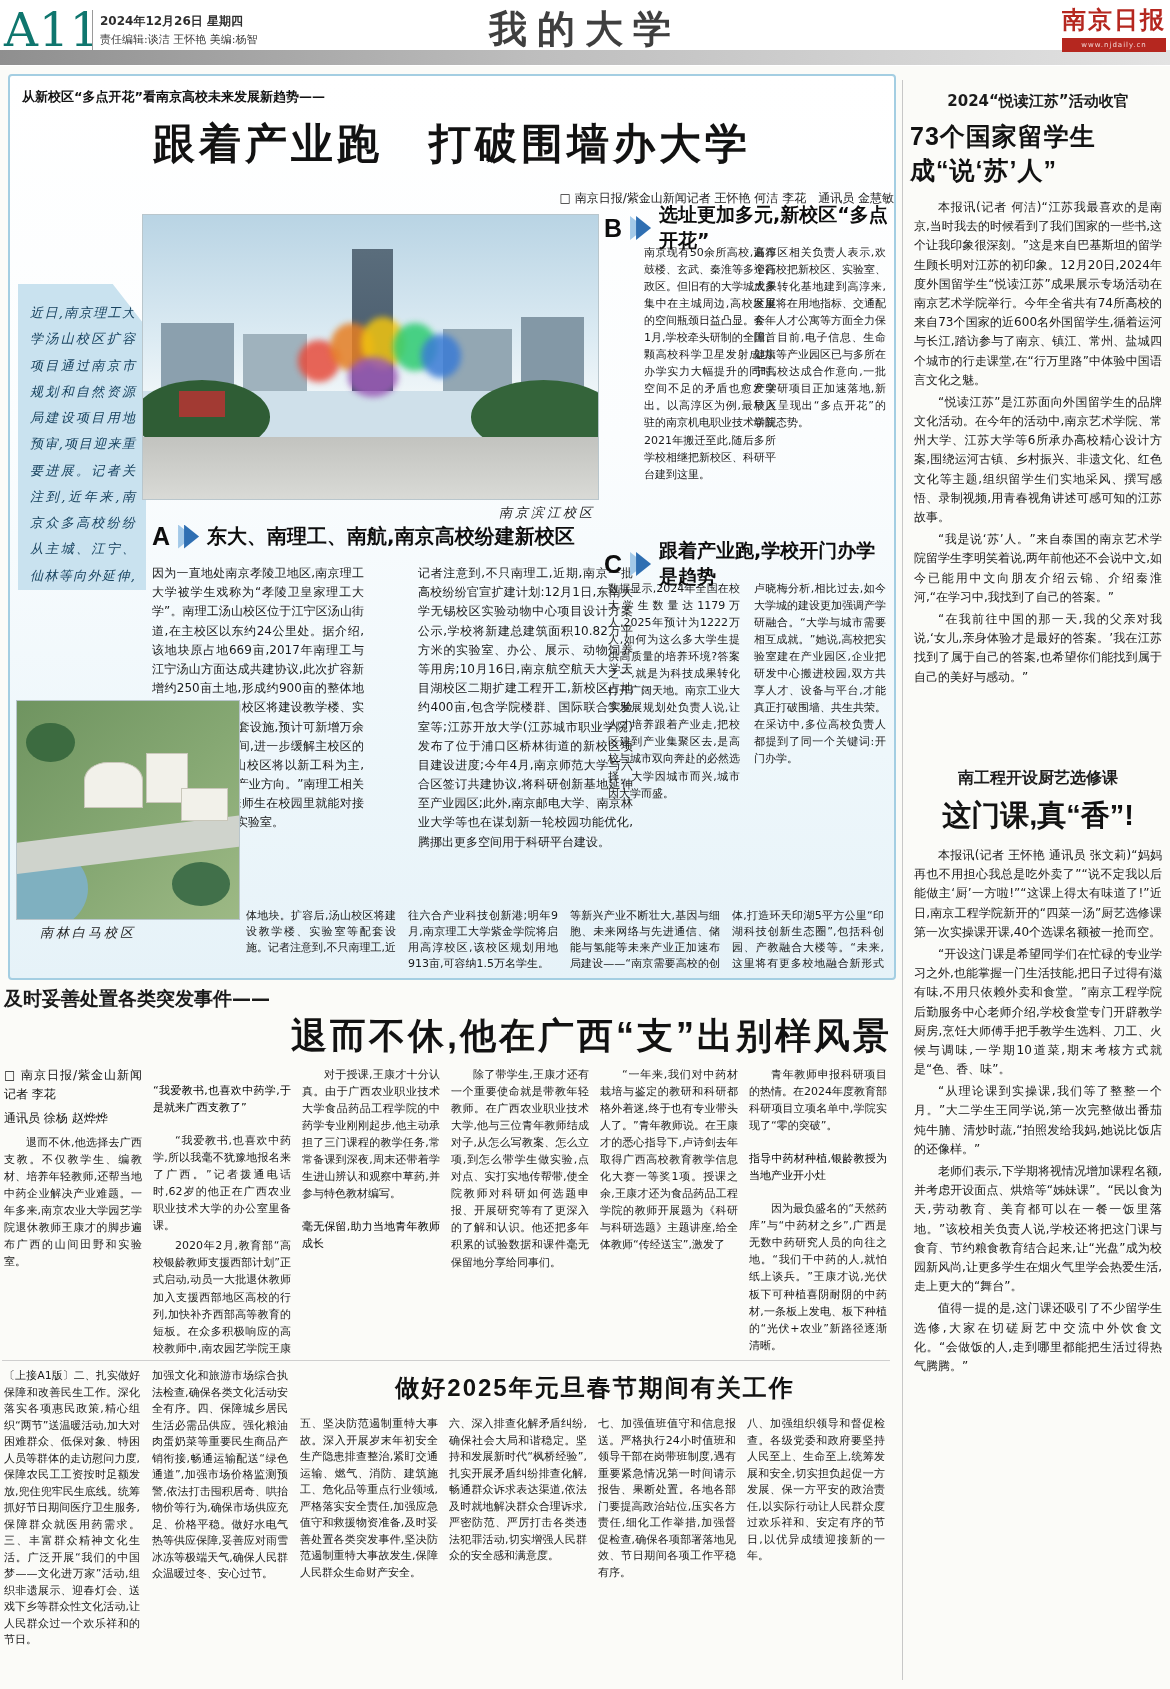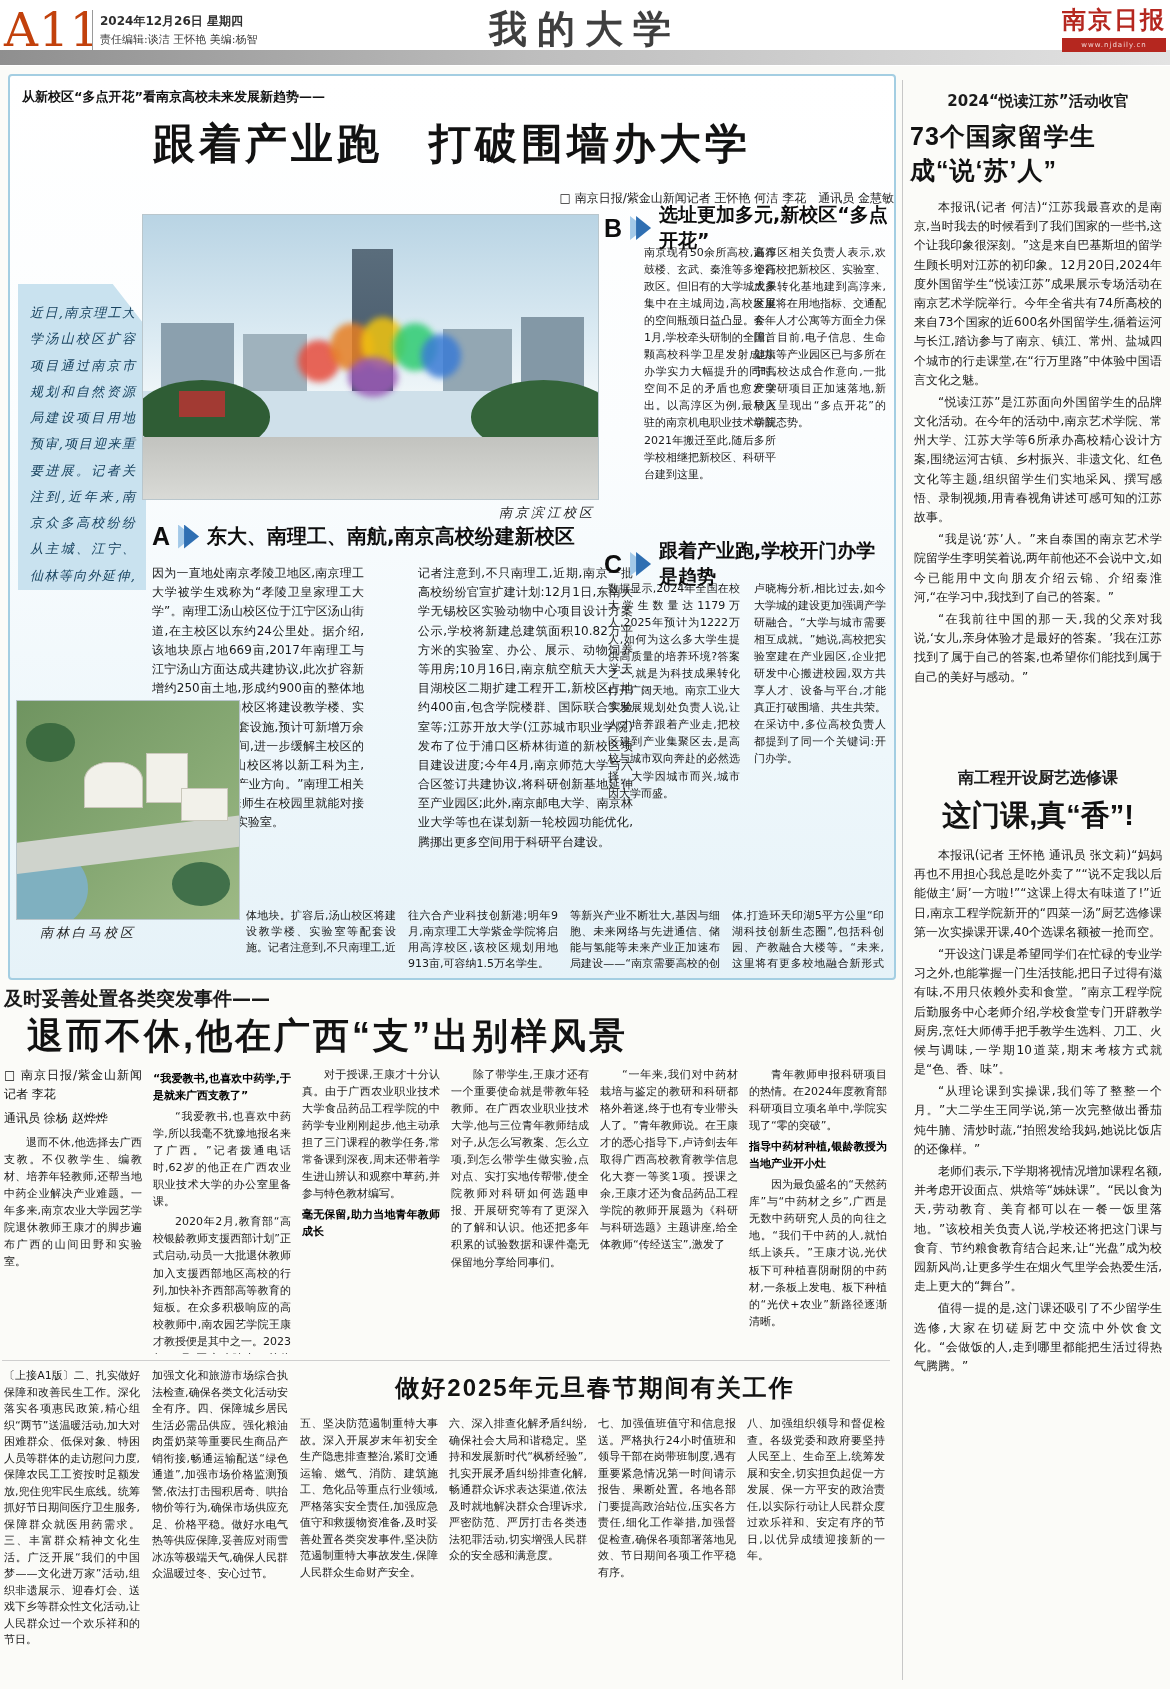--- a/index.html
+++ b/index.html
@@ -10,21 +10,21 @@
   }
   .abs{position:absolute;}
   .jt{text-align:justify;overflow:hidden;}
   .col{line-height:1.6;}
   .para{text-indent:2em;margin:0 0 3px 0;}
   .hd{font-family:"Liberation Sans","DejaVu Sans",sans-serif;font-weight:900;color:#121212;}
   .serifit{font-family:"DejaVu Serif","Liberation Serif",serif;font-style:italic;}
   
   .hdr-band{left:0;top:50px;width:1170px;height:15px;
     background:linear-gradient(90deg,#8f8f8f,#bdbdbd 45%,#e3e3e3);}
-  .pageno{left:4px;top:2px;font-family:"DejaVu Serif",serif;font-size:47px;color:#c2410c;letter-spacing:1px;}
+  .pageno{left:4px;top:2px;font-family:"DejaVu Serif",serif;font-size:47px;color:#0f766e;letter-spacing:1px;}
   .hdr-div{left:92px;top:10px;width:1px;height:40px;background:#9a9a9a;}
   .hdr-date{left:100px;top:13px;font-size:12px;font-weight:bold;color:#2e2e2e;}
   .hdr-ed{left:100px;top:32px;font-size:11px;color:#3a3a3a;}
   .hdr-title{left:380px;top:4px;width:410px;text-align:center;font-size:38px;letter-spacing:10px;color:#3f3f3f;}
   .masthead{left:1062px;top:4px;width:104px;text-align:center;
     font-family:"DejaVu Serif",serif;font-weight:bold;font-size:24px;color:#b5271f;letter-spacing:2px;}
   .mastbar{left:1062px;top:38px;width:104px;height:14px;background:#b5271f;color:#f3d9d7;
     font-size:7px;text-align:center;line-height:14px;letter-spacing:1px;}
   
   .mainbox{left:8px;top:74px;width:884px;height:902px;border:2px solid #a4cee2;border-radius:4px;
@@ -47,22 +47,22 @@
   .sec-name{font-size:20px;font-weight:800;color:#0d0d0d;}
   .bodytxt{font-size:12px;color:#191919;}
   .bodytxt-sm{font-size:11px;color:#191919;line-height:1.55;}
   
   .raildiv{left:902px;top:80px;width:1px;height:1600px;background:#c7c7c7;}
   .rail-kicker{text-align:center;font-size:15px;font-weight:700;color:#1c1c1c;}
   .rail-h{text-align:left;font-size:25px;letter-spacing:1px;}
   .rail-h2{text-align:center;font-size:29px;}
   
   .btm-kicker{font-size:19px;font-weight:800;}
-  .btm-head{text-align:left;font-size:36px;letter-spacing:3px;padding-left:27px;}
-  .subhead{font-weight:700;color:#000;text-indent:0;margin:4px 0;}
+  .btm-head{text-align:right;font-size:36px;letter-spacing:3px;}
+  .subhead{font-weight:400;color:#000;text-indent:0;margin:16px 0;}
   .byline-sm{font-size:12px;color:#111;margin-bottom:6px;text-indent:0;}
   .notice-h{text-align:center;font-size:24px;letter-spacing:2px;}
   .hr-light{background:#cfcfcf;height:1px;}
   
   .sky{position:absolute;left:0;top:0;width:100%;height:62%;
     background:linear-gradient(180deg,#b9d4e4,#dcebf3 70%,#eef5f8);}
   .bld{position:absolute;background:#7d93a2;}
   .tower{position:absolute;background:linear-gradient(180deg,#5a6d7c,#46586a);}
   .plaza{position:absolute;left:0;bottom:0;width:100%;height:22%;
     background:linear-gradient(180deg,#c2c3bf,#d9dad6);}

